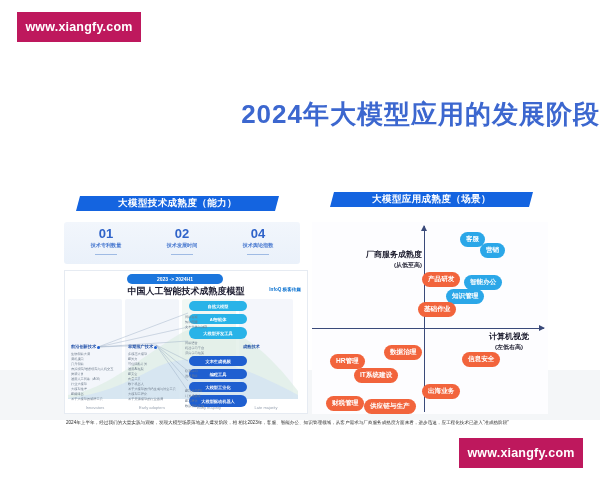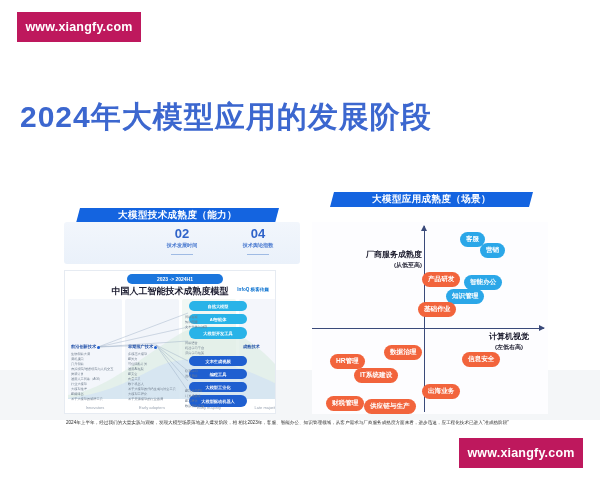--- a/index.html
+++ b/index.html
@@ -28,38 +28,37 @@
     background:#fefeff;
   }
   
   #slide:before{
     content:"";position:absolute;left:0;top:0;right:0;bottom:0;
     background:linear-gradient(180deg,#ffffff 0%,#ffffff 86%,#f4f6f8 86%,#f4f6f8 100%);
   }
 
   #title{
     position:absolute;left:0;right:0;top:37px;
-    text-align:left;
-    font-size:30px;font-weight:bold;
+    text-align:right;
+    font-size:26px;font-weight:bold;
     color:#3c67cf;
     letter-spacing:1px;
     white-space:nowrap;
-    padding-left:20px;
   }
 
   
   .ribbon{
     position:absolute;height:15px;
     background:#1464e0;
     color:#fff;font-size:9.5px;font-weight:bold;
     display:flex;align-items:center;justify-content:center;
     letter-spacing:.4px;
     clip-path:polygon(4px 0,100% 0,calc(100% - 4px) 100%,0 100%);
   }
-  #ribbon-left{left:76px;top:136px;width:203px;margin-top:12px;}
+  #ribbon-left{left:76px;top:136px;width:203px;}
   #ribbon-right{left:330px;top:132px;width:203px;}
 
   
   #left-panel{
     position:absolute;left:64px;top:162px;width:236px;height:192px;
   }
   #metric-card{
     position:absolute;left:0;top:0;width:236px;height:42px;
     background:linear-gradient(180deg,#f2f6fc 0%,#eaf1fa 100%);
     border-radius:3px;
@@ -74,21 +73,21 @@
     font-size:5.4px;color:#4a7ad0;font-weight:bold;line-height:8px;
     transform:scale(.95);
   }
   .metric .rule{
     width:22px;height:1px;background:#9fbbe4;margin:5px auto 0;
   }
   #m1{left:3px;} #m2{left:79px;} #m3{left:155px;}
 
   
   #chart-img{
-    position:absolute;left:0;top:48px;width:212px;height:144px;
+    position:absolute;left:0;top:48px;width:244px;height:144px;
     background:#ffffff;
     border:1px solid #e6ebf2;
     box-sizing:border-box;
     overflow:hidden;
   }
   #chart-badge{
     position:absolute;left:62px;top:3px;width:96px;height:10px;
     background:#1b76dd;border-radius:6px;
     color:#fff;font-size:5px;font-weight:bold;
     display:flex;align-items:center;justify-content:center;
@@ -204,20 +203,25 @@
 <div id="slide">
 
   <div id="title">2024年大模型应用的发展阶段</div>
 
   <div class="ribbon" id="ribbon-left">大模型技术成熟度（能力）</div>
   <div class="ribbon" id="ribbon-right">大模型应用成熟度（场景）</div>
 
   <div id="left-panel">
 
     <div id="metric-card">
+      <div class="metric" id="m1">
+        <div class="num">01</div>
+        <div class="lbl">技术专利数量</div>
+        <div class="rule"></div>
+      </div>
       <div class="metric" id="m2">
         <div class="num">02</div>
         <div class="lbl">技术发展时间</div>
         <div class="rule"></div>
       </div>
       <div class="metric" id="m3">
         <div class="num">04</div>
         <div class="lbl">技术舆论指数</div>
         <div class="rule"></div>
       </div>

